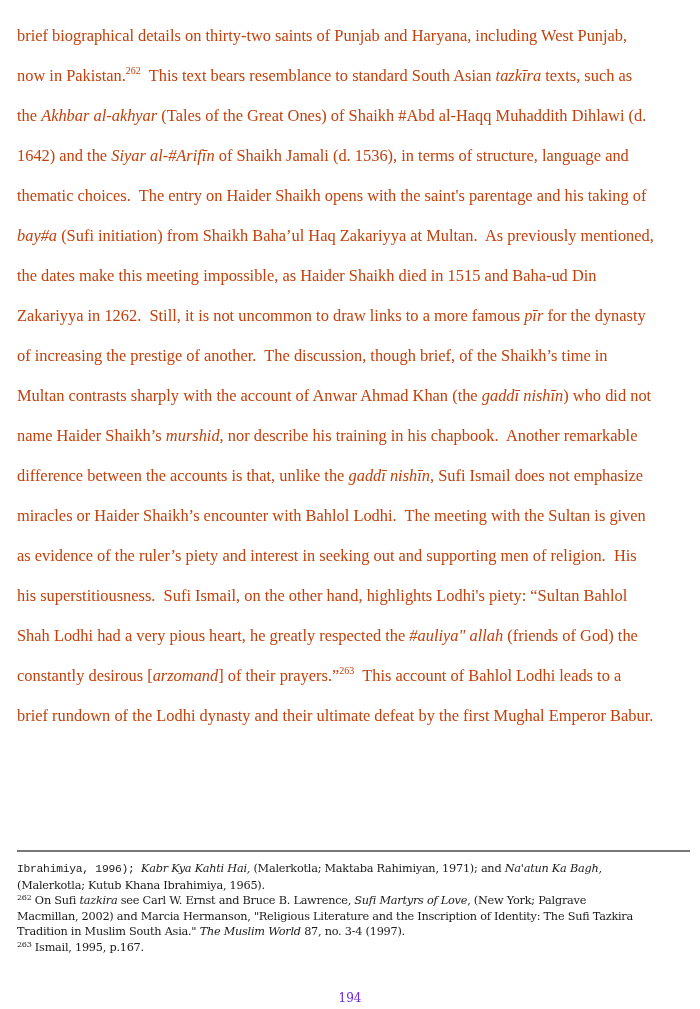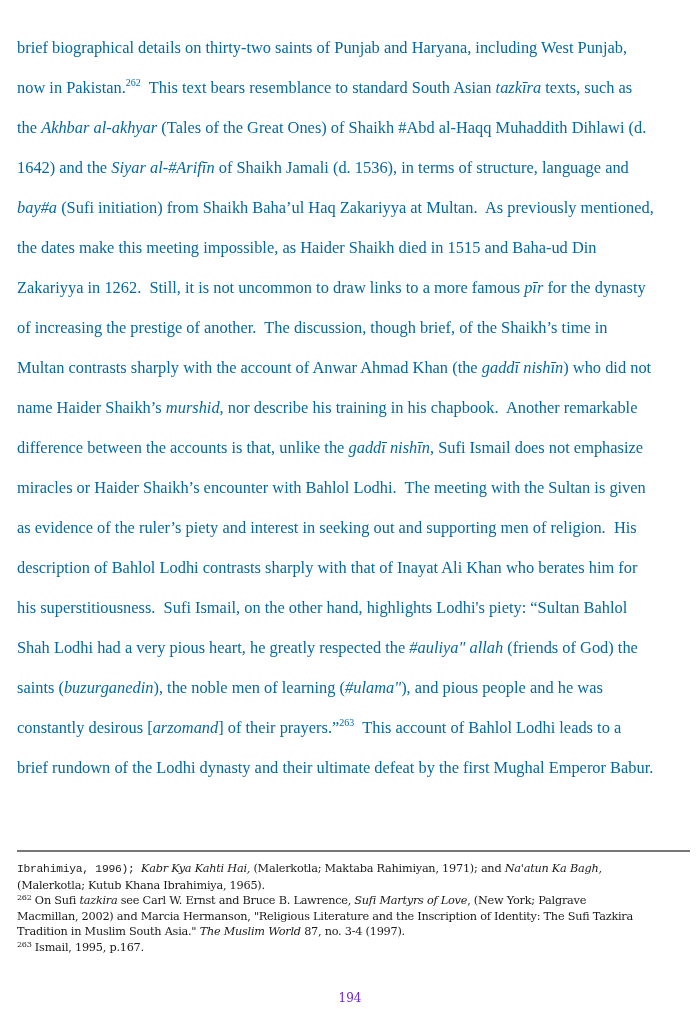--- a/index.html
+++ b/index.html
@@ -1,21 +1,21 @@
 <!DOCTYPE html>
 <html><head>
 <meta charset="utf-8">
 <style>
   html, body { margin: 0; padding: 0; background: #ffffff; }
   body { width: 700px; height: 1009px; position: relative; overflow: hidden; color: #111; }
   .page { position: absolute; left: 0; top: 0; width: 700px; height: 1009px; }
   .body-text {
-    position: absolute; left: 17px; top: 28px; width: 680px;
+    position: absolute; left: 17px; top: 16px; width: 680px;
     font-family: "Liberation Serif", "DejaVu Serif", serif;
-    font-size: 16.4px; line-height: 40px; color: #0369a1;
+    font-size: 16.4px; line-height: 40px; color: #c2410c;
   }
   .line { display: block; white-space: nowrap; height: 40px; }
   sup { font-size: 10px; vertical-align: 0; position: relative; top: -7px; line-height: 0; }
   .rule { position: absolute; left: 17px; top: 850px; width: 673px; height: 0; border-top: 2px solid #777; }
   .footnotes {
     position: absolute; left: 17px; top: 861px; width: 680px;
     font-family: "DejaVu Serif", "Liberation Serif", serif;
     font-size: 11.3px; line-height: 15.6px; color: #1a1a1a;
     letter-spacing: -0.25px;
   }
@@ -29,33 +29,32 @@
 </style>
 </head>
 <body>
 
 <div class="page">
   <div class="body-text" id="body-text">
       <span class="line"><span style="white-space: pre;">brief biographical details on thirty-two saints of Punjab and Haryana, including West Punjab,</span></span>
       <span class="line"><span style="white-space: pre;">now in Pakistan.</span><sup>262</sup><span style="white-space: pre;">  This text bears resemblance to standard South Asian </span><i>tazkīra</i><span style="white-space: pre;"> texts, such as</span></span>
       <span class="line"><span style="white-space: pre;">the </span><i>Akhbar al-akhyar</i><span style="white-space: pre;"> (Tales of the Great Ones) of Shaikh #Abd al-Haqq Muhaddith Dihlawi (d.</span></span>
       <span class="line"><span style="white-space: pre;">1642) and the </span><i>Siyar al-#Arifīn</i><span style="white-space: pre;"> of Shaikh Jamali (d. 1536), in terms of structure, language and</span></span>
+      <span class="line"><span style="white-space: pre;">thematic choices.  The entry on Haider Shaikh opens with the saint's parentage and his taking of</span></span>
       <span class="line"><i>bay#a</i><span style="white-space: pre;"> (Sufi initiation) from Shaikh Baha’ul Haq Zakariyya at Multan.  As previously mentioned,</span></span>
       <span class="line"><span style="white-space: pre;">the dates make this meeting impossible, as Haider Shaikh died in 1515 and Baha-ud Din</span></span>
       <span class="line"><span style="white-space: pre;">Zakariyya in 1262.  Still, it is not uncommon to draw links to a more famous </span><i>pīr</i><span style="white-space: pre;"> for the dynasty</span></span>
       <span class="line"><span style="white-space: pre;">of increasing the prestige of another.  The discussion, though brief, of the Shaikh’s time in</span></span>
       <span class="line"><span style="white-space: pre;">Multan contrasts sharply with the account of Anwar Ahmad Khan (the </span><i>gaddī nishīn</i><span style="white-space: pre;">) who did not</span></span>
       <span class="line"><span style="white-space: pre;">name Haider Shaikh’s </span><i>murshid</i><span style="white-space: pre;">, nor describe his training in his chapbook.  Another remarkable</span></span>
       <span class="line"><span style="white-space: pre;">difference between the accounts is that, unlike the </span><i>gaddī nishīn</i><span style="white-space: pre;">, Sufi Ismail does not emphasize</span></span>
       <span class="line"><span style="white-space: pre;">miracles or Haider Shaikh’s encounter with Bahlol Lodhi.  The meeting with the Sultan is given</span></span>
       <span class="line"><span style="white-space: pre;">as evidence of the ruler’s piety and interest in seeking out and supporting men of religion.  His</span></span>
-      <span class="line"><span style="white-space: pre;">description of Bahlol Lodhi contrasts sharply with that of Inayat Ali Khan who berates him for</span></span>
       <span class="line"><span style="white-space: pre;">his superstitiousness.  Sufi Ismail, on the other hand, highlights Lodhi's piety: “Sultan Bahlol</span></span>
       <span class="line"><span style="white-space: pre;">Shah Lodhi had a very pious heart, he greatly respected the </span><i>#auliya" allah</i><span style="white-space: pre;"> (friends of God) the</span></span>
-      <span class="line"><span style="white-space: pre;">saints (</span><i>buzurganedin</i><span style="white-space: pre;">), the noble men of learning (</span><i>#ulama"</i><span style="white-space: pre;">), and pious people and he was</span></span>
       <span class="line"><span style="white-space: pre;">constantly desirous [</span><i>arzomand</i><span style="white-space: pre;">] of their prayers.”</span><sup>263</sup><span style="white-space: pre;">  This account of Bahlol Lodhi leads to a</span></span>
       <span class="line"><span style="white-space: pre;">brief rundown of the Lodhi dynasty and their ultimate defeat by the first Mughal Emperor Babur.</span></span>
     </div>
   <div class="rule"></div>
   <div class="footnotes" id="footnotes">
       <span class="fline"><span style="white-space: pre; font-family: Liberation Mono, monospace;">Ibrahimiya, 1996); </span><i>Kabr Kya Kahti Hai,</i><span style="white-space: pre;"> (Malerkotla; Maktaba Rahimiyan, 1971); and </span><i>Na'atun Ka Bagh,</i></span>
       <span class="fline"><span style="white-space: pre;">(Malerkotla; Kutub Khana Ibrahimiya, 1965).</span></span>
       <span class="fline"><sup>262</sup><span style="white-space: pre;"> On Sufi </span><i>tazkira</i><span style="white-space: pre;"> see Carl W. Ernst and Bruce B. Lawrence, </span><i>Sufi Martyrs of Love</i><span style="white-space: pre;">, (New York; Palgrave</span></span>
       <span class="fline"><span style="white-space: pre;">Macmillan, 2002) and Marcia Hermanson, "Religious Literature and the Inscription of Identity: The Sufi Tazkira</span></span>
       <span class="fline"><span style="white-space: pre;">Tradition in Muslim South Asia." </span><i>The Muslim World</i><span style="white-space: pre;"> 87, no. 3-4 (1997).</span></span>

